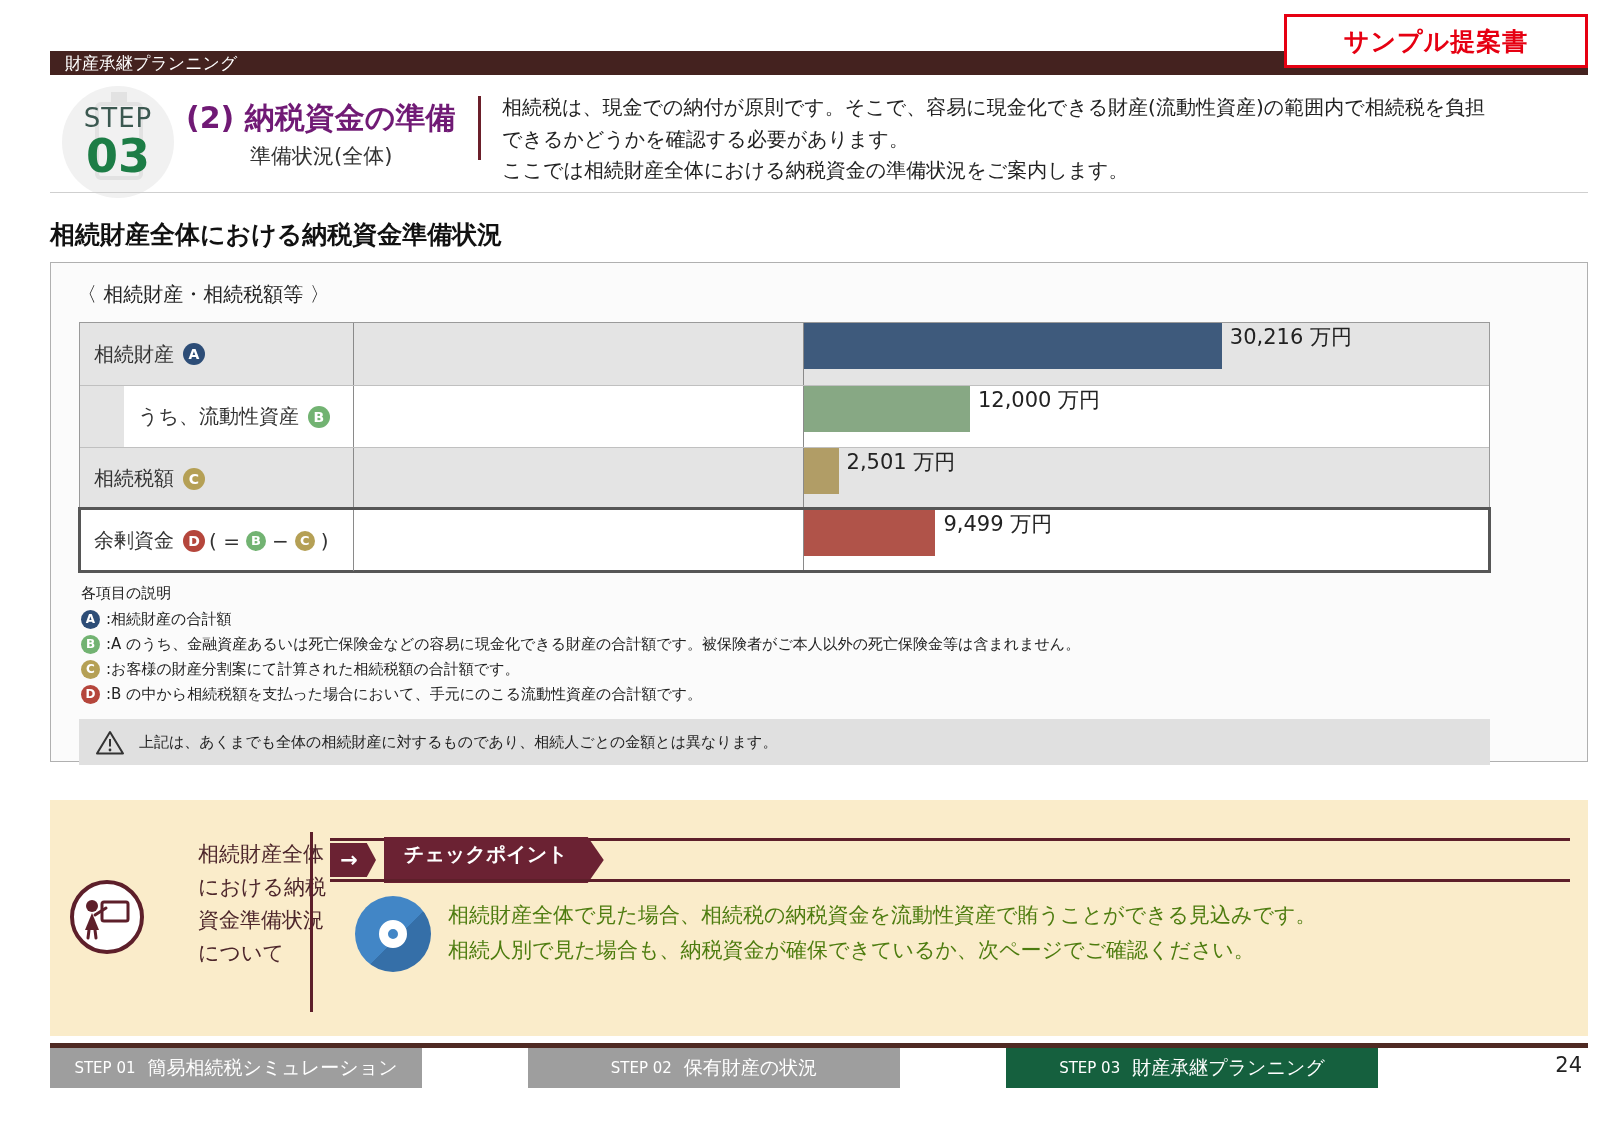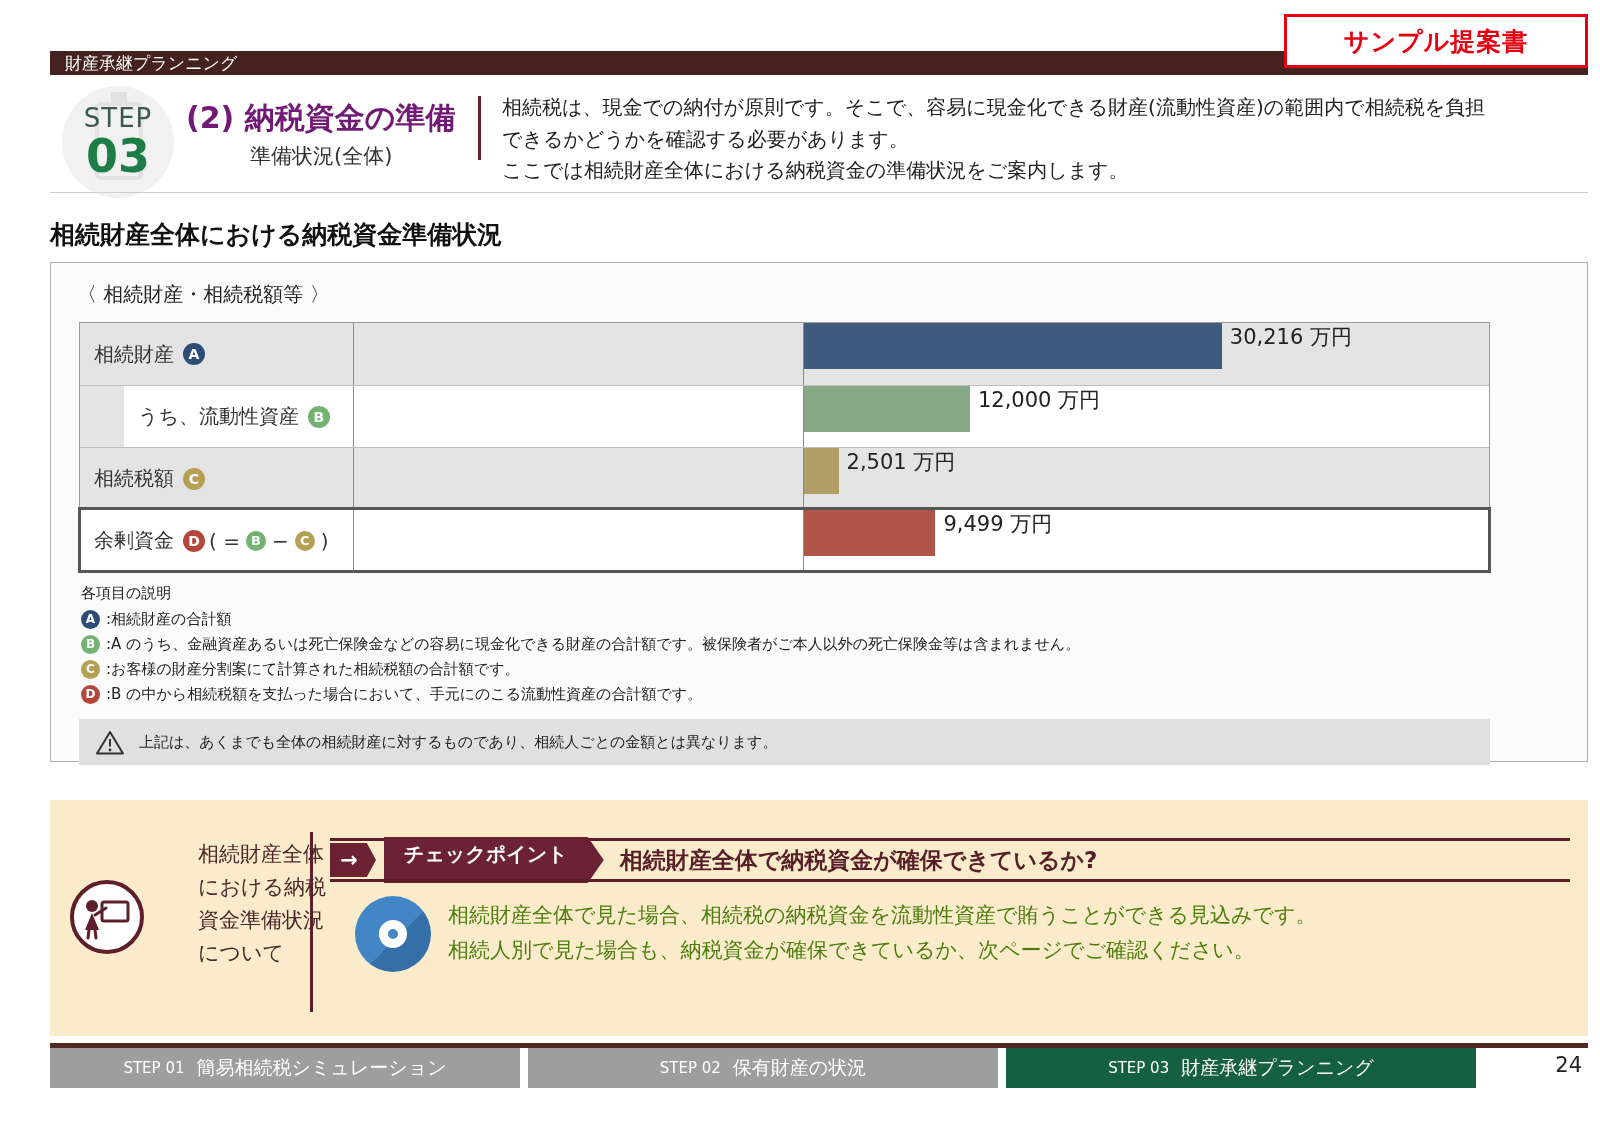--- a/index.html
+++ b/index.html
@@ -77,21 +77,21 @@
     font-size:20px; font-weight:bold; padding:0 36px 0 20px;
     clip-path:polygon(0 0, calc(100% - 16px) 0, 100% 50%, calc(100% - 16px) 100%, 0 100%); }
   .cp-question { margin-left:16px; font-size:23px; font-weight:bold; color:#571f28; }
   .status-icon { position:absolute; left:305px; top:96px; width:76px; height:76px; border-radius:50%;
     background:linear-gradient(135deg,#4286c6 55%,#356fa8 55%); display:flex; align-items:center; justify-content:center; }
   .status-icon .ring { width:28px; height:28px; border:9px solid #fff; border-radius:50%; }
   .summary-body { position:absolute; left:398px; top:98px; font-size:21px; color:#4d7c0f; line-height:1.65; }
 
   
   .footer-line { position:absolute; left:50px; top:1043px; width:1538px; height:5px; background:#4f2a23; }
-  .footer-tab { position:absolute; top:1048px; height:40px; width:470px; background:#9e9e9e; color:#fff;
+  .footer-tab { position:absolute; top:1048px; height:40px; width:372px; background:#9e9e9e; color:#fff;
     display:flex; align-items:center; justify-content:center; gap:12px; }
   .footer-tab.active { background:#15603e; }
   .footer-tab .stp { font-size:15px; } .footer-tab .lbl { font-size:19px; }
   .tab-1 { left:50px; } .tab-2 { left:528px; } .tab-3 { left:1006px; }
   .page-number { position:absolute; left:1522px; top:1053px; width:60px; text-align:right; font-size:21px; color:#222; }
 </style>
 </head>
 <body>
 
 <div class="page">
@@ -213,21 +213,20 @@
         <div>における納税</div>
         <div>資金準備状況</div>
         <div>について</div>
       </div>
     <div class="cream-divider"></div>
 
     <div class="cp-line top"></div>
     <div class="cp-row">
       <div class="cp-arrow">→</div>
       <div class="cp-chip">チェックポイント</div>
-      <div class="cp-question">相続財産全体で納税資金が確保できているか?</div>
     </div>
     <div class="cp-line bottom"></div>
 
     <div class="status-icon">
         <div class="ring"></div>
       </div>
     <div class="summary-body">
       <div>相続財産全体で見た場合、相続税の納税資金を流動性資産で賄うことができる見込みです。</div>
       <div>相続人別で見た場合も、納税資金が確保できているか、次ページでご確認ください。</div>
     </div>

